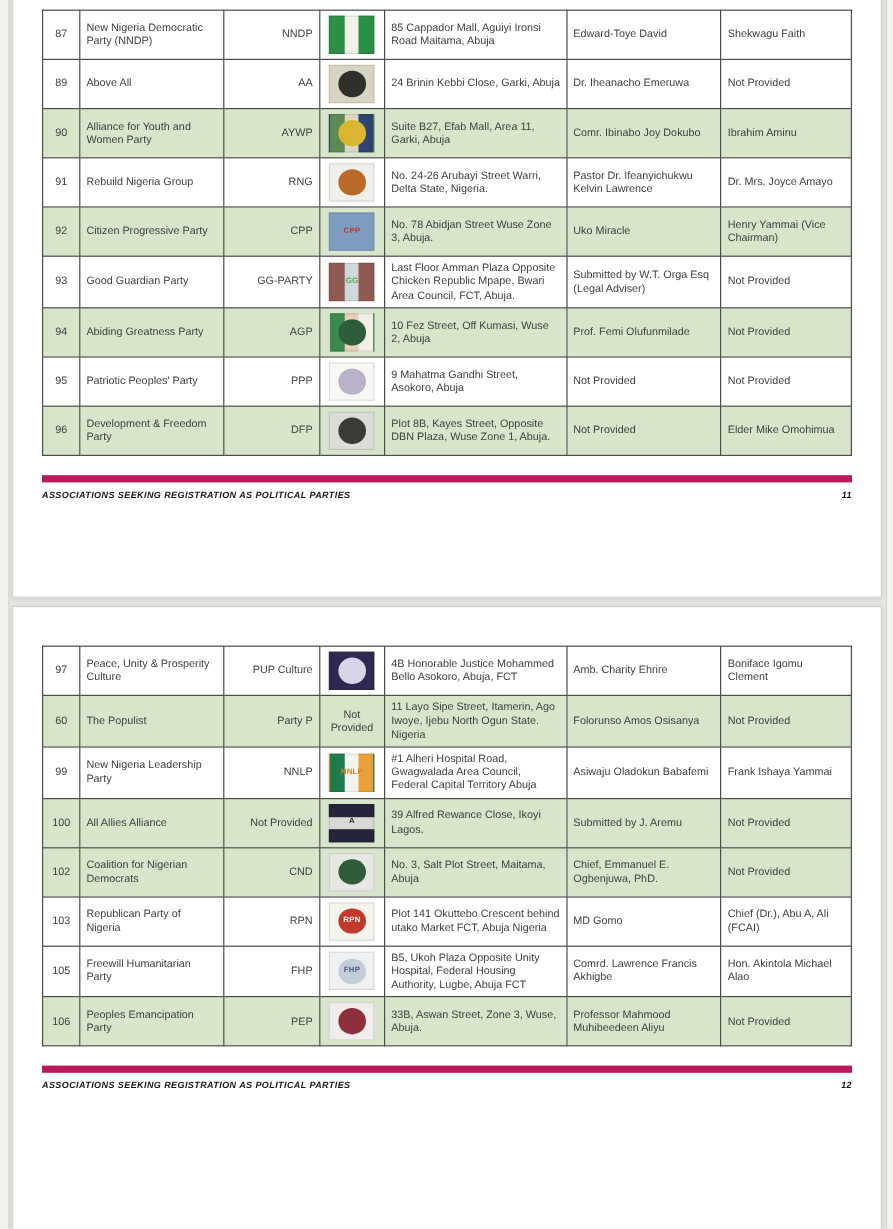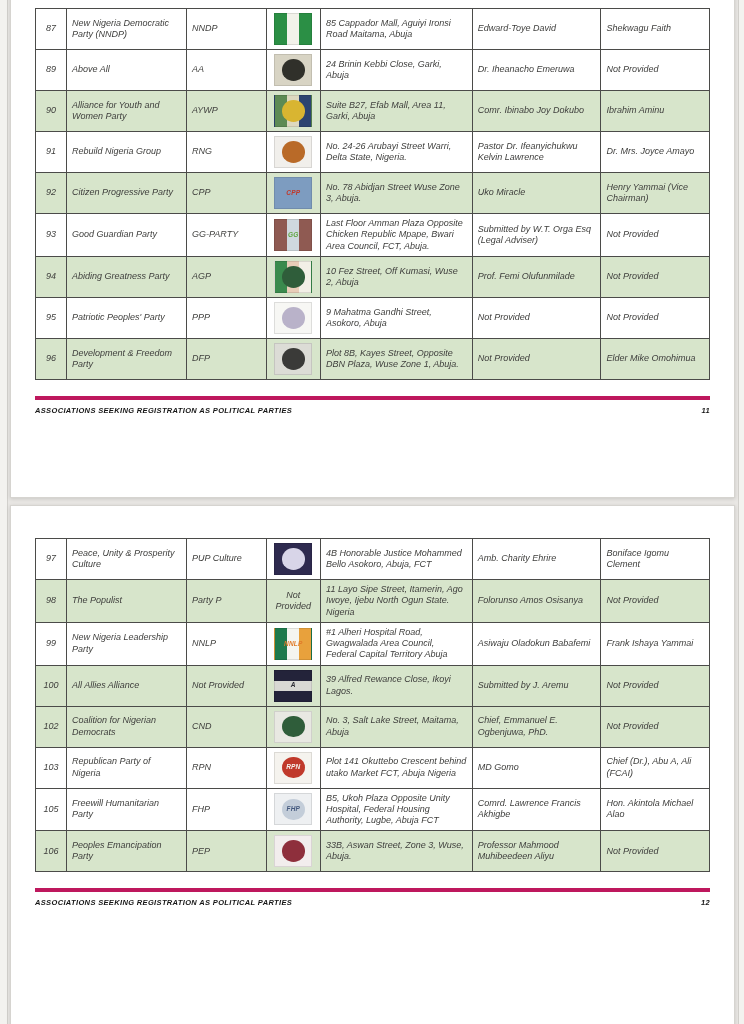--- a/index.html
+++ b/index.html
@@ -26,61 +26,60 @@
     padding: 0 24px;
     z-index: 1;
   }
   .page-1 { top: -46px; height: 544px; padding-top: 54px; border-top: none; overflow: hidden; }
   .page-2 { top: 505px; height: 560px; padding-top: 32px; }
 
   table.parties {
     width: 100%;
     border-collapse: collapse;
     table-layout: fixed;
-    font-style: italic;
   }
   table.parties td {
     border: 1px solid #4b4b49;
     font-size: 9px;
     line-height: 1.25;
     color: #3e3e3c;
     padding: 4px 5px;
     vertical-align: middle;
     overflow: hidden;
     background: #ffffff;
   }
   tr.hl td { background: #d7e5cb; }
 
   .w1 { width: 4.6%; } .w2 { width: 17.8%; } .w3 { width: 11.8%; }
   .w4 { width: 8.1%; } .w5 { width: 22.5%; } .w6 { width: 19.1%; }
   .w7 { width: 16.1%; }
 
   td.c-sn  { text-align: center; }
-  td.c-acr { text-align: left; }
+  td.c-acr { text-align: right; }
   td.c-logo { text-align: center; padding: 3px 2px; }
 
   .logo-box {
     width: 38px; height: 32px;
     margin: 0 auto;
     position: relative;
     border: 1px solid rgba(0,0,0,0.10);
   }
   .logo-dot {
     position: absolute; left: 18%; top: 14%; right: 18%; bottom: 14%;
     border-radius: 50%;
   }
   .logo-glyph {
     position: absolute; left: 0; top: 0; right: 0; bottom: 0;
     display: flex; align-items: center; justify-content: center;
     font-size: 6.5px; font-weight: bold; letter-spacing: 0.2px;
   }
 
   .page-footer {
     margin-top: 16px;
-    border-top: 4px solid #be185d;
+    border-top: 6px solid #be185d;
     padding-top: 6px;
     display: flex; justify-content: space-between; align-items: baseline;
     font-size: 7.5px; font-weight: bold; font-style: italic;
     color: #161616; letter-spacing: 0.35px;
   }
 </style>
 </head>
 <body>
 
 <div class="canvas">
@@ -241,21 +240,21 @@
     <td class="c-logo">
               <div class="logo-box" title="dark navy square emblem with white eagle in circle" style="background: rgb(46, 42, 79);">
                 <div class="logo-dot" style="background: rgb(216, 213, 232);"></div>
               </div>
             </td>
     <td class="c-addr">4B Honorable Justice Mohammed Bello Asokoro, Abuja, FCT</td>
     <td class="c-p1">Amb. Charity Ehrire</td>
     <td class="c-p2">Boniface Igomu Clement</td>
   </tr>
           <tr class="hl">
-    <td class="c-sn">98</td>
+    <td class="c-sn">60</td>
     <td class="c-name">The Populist</td>
     <td class="c-acr">Party P</td>
     <td class="c-logo">Not Provided</td>
     <td class="c-addr">11 Layo Sipe Street, Itamerin, Ago Iwoye, Ijebu North Ogun State. Nigeria</td>
     <td class="c-p1">Folorunso Amos Osisanya</td>
     <td class="c-p2">Not Provided</td>
   </tr>
           <tr>
     <td class="c-sn">99</td>
     <td class="c-name">New Nigeria Leadership Party</td>
@@ -284,21 +283,21 @@
   </tr>
           <tr class="hl">
     <td class="c-sn">102</td>
     <td class="c-name">Coalition for Nigerian Democrats</td>
     <td class="c-acr">CND</td>
     <td class="c-logo">
               <div class="logo-box" title="dark green circular seal" style="background: rgb(232, 232, 226);">
                 <div class="logo-dot" style="background: rgb(47, 93, 58);"></div>
               </div>
             </td>
-    <td class="c-addr">No. 3, Salt Lake Street, Maitama, Abuja</td>
+    <td class="c-addr">No. 3, Salt Plot Street, Maitama, Abuja</td>
     <td class="c-p1">Chief, Emmanuel E. Ogbenjuwa, PhD.</td>
     <td class="c-p2">Not Provided</td>
   </tr>
           <tr>
     <td class="c-sn">103</td>
     <td class="c-name">Republican Party of Nigeria</td>
     <td class="c-acr">RPN</td>
     <td class="c-logo">
               <div class="logo-box" title="red-ringed circular emblem with RPN letters" style="background: rgb(245, 243, 238);">
                 <div class="logo-dot" style="background: rgb(192, 57, 43);"></div>

